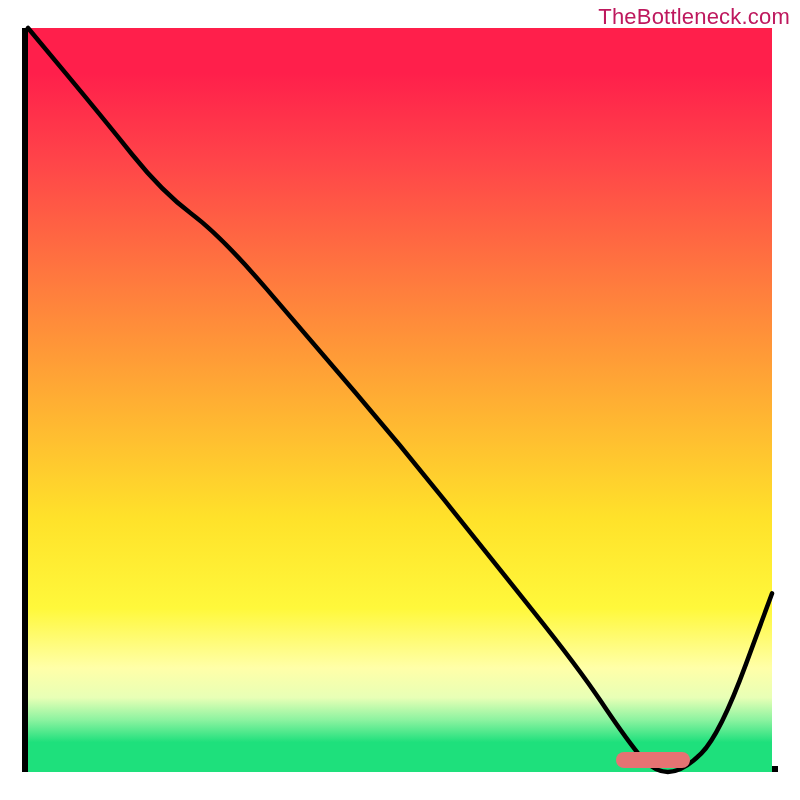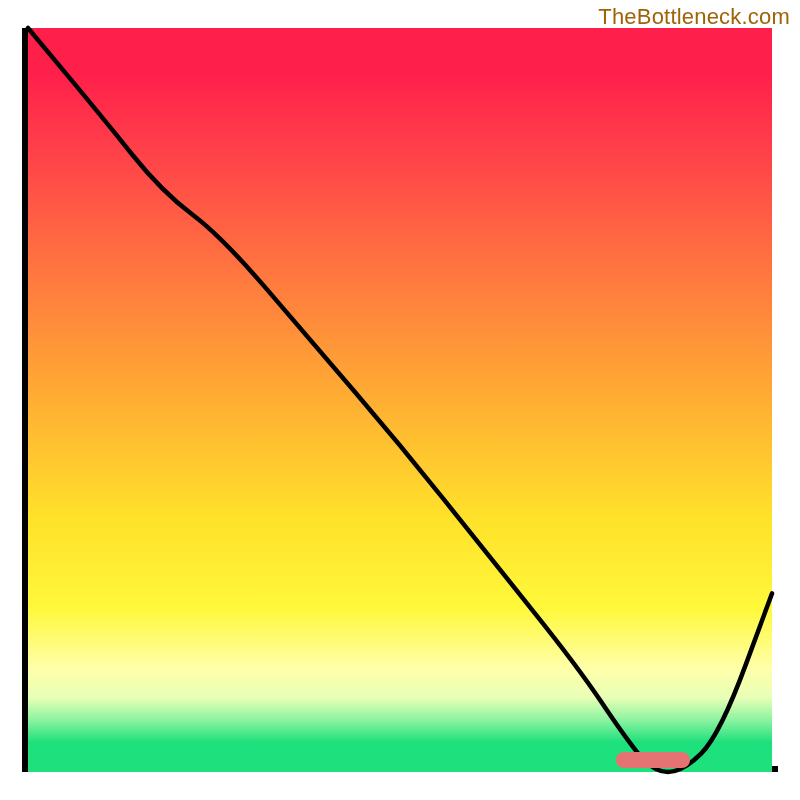--- a/index.html
+++ b/index.html
@@ -8,21 +8,21 @@
     height: 800px;
     background: #ffffff;
     font-family: Arial, Helvetica, sans-serif;
     position: relative;
     overflow: hidden;
   }
   .watermark {
     position: absolute;
     top: 4px;
     right: 10px;
-    color: #a16207;
+    color: #be185d;
     font-size: 22px;
     font-weight: 500;
     letter-spacing: 0.2px;
   }
   .chart-container {
     position: absolute;
     left: 28px;
     top: 28px;
     width: 744px;
     height: 744px;

